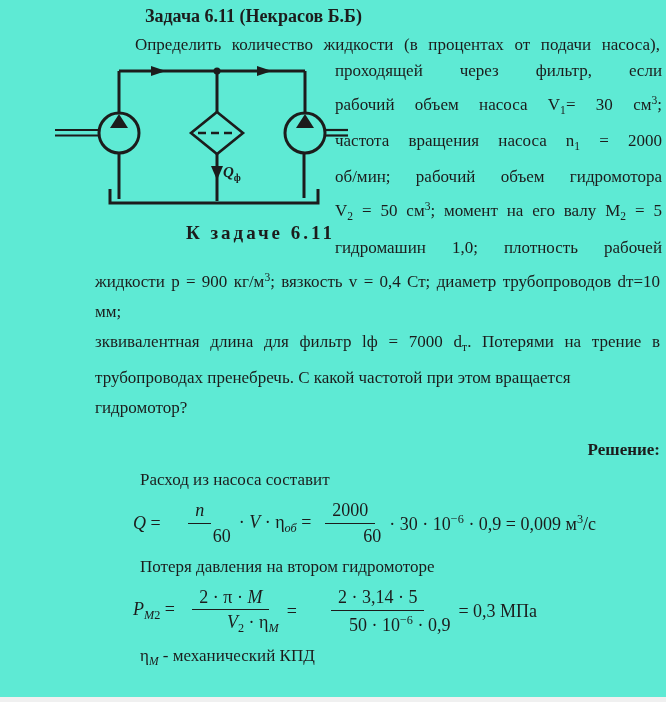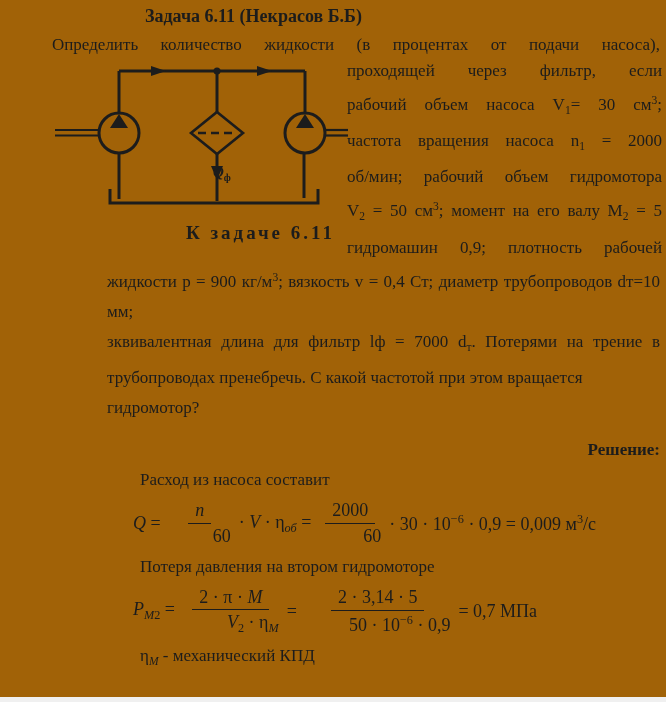--- a/index.html
+++ b/index.html
@@ -1,32 +1,32 @@
 <!DOCTYPE html>
 <html><head>
 <meta charset="utf-8">
 <style>
   html,body { margin:0; padding:0; background:#ffffff; }
   .page {
     position:relative; width:666px; height:702px; overflow:hidden;
-    background:#a16207; color:#1c1c1c;
+    background:#5eead4; color:#1c1c1c;
     font-family:"Liberation Serif","DejaVu Serif",serif;
     font-size:17px;
   }
   .doc-title { margin:5px 6px 0 145px; font-weight:bold; font-size:18px; line-height:22px; }
   .intro-line { margin:3px 6px 0 95px; text-indent:40px; line-height:30px;
     text-align:justify; text-align-last:justify; }
   .fig-row { display:flex; align-items:flex-start; margin-left:55px; }
   .figure { position:relative; width:280px; flex:0 0 280px; }
   .figure svg { display:block; margin-top:2px; overflow:visible; }
-  .flow-label { position:absolute; left:158px; top:104px; font-size:15px; font-weight:bold; }
+  .flow-label { position:absolute; left:168px; top:104px; font-size:15px; font-weight:bold; }
   .fig-caption { margin-top:9px; width:280px; text-align:right; font-size:19px;
     letter-spacing:3px; font-weight:600; line-height:24px; }
   .right-col { width:327px; flex:0 0 327px; margin-top:-4px; }
-  .line { line-height:30px;margin-left:12px; }
+  .line { line-height:30px; }
   .jline { text-align:justify; text-align-last:justify; }
   .full-lines { margin:0 6px 0 95px; }
   .solution { margin:12px 6px 0 95px; }
   .sol-heading { margin-left:67px; font-weight:bold; line-height:30px;text-align:right; }
   .sol-line { margin-left:45px; line-height:30px; }
   sub { font-size:68%; vertical-align:-0.35em; }
   sup { font-size:68%; vertical-align:0.55em; }
   .formula { display:flex; align-items:center; gap:8px; font-size:18px;
     margin:5px 0 5px 38px; line-height:1.15; }
   .frac { display:inline-flex; flex-direction:column; align-items:center; }
@@ -76,21 +76,21 @@
       <span class="flow-label"><i>Q</i><sub>ф</sub></span>
       <div class="fig-caption">К задаче 6.11</div>
     </div>
 
     <div class="right-col">
       <div class="line jline">проходящей через фильтр, если</div>
       <div class="line jline">рабочий объем насоса V<sub>1</sub>= 30 см<sup>3</sup>;</div>
       <div class="line jline">частота вращения насоса n<sub>1</sub> = 2000</div>
       <div class="line jline">об/мин; рабочий объем гидромотора</div>
       <div class="line jline">V<sub>2</sub> = 50 см<sup>3</sup>; момент на его валу M<sub>2</sub> = 5</div>
-      <div class="line jline">гидромашин 0,9; плотность рабочей</div>
+      <div class="line jline">гидромашин 1,0; плотность рабочей</div>
     </div>
   </div>
 
   <div class="full-lines">
     <div class="line jline">жидкости р = 900 кг/м<sup>3</sup>; вязкость v = 0,4 Ст; диаметр трубопроводов dт=10 мм;</div>
     <div class="line jline">зквивалентная длина для фильтр lф = 7000 d<sub>т</sub>. Потерями на трение в</div>
     <div class="line">трубопроводах пренебречь. С какой частотой при этом вращается гидромотор?</div>
   </div>
 
   <div class="solution">
@@ -117,21 +117,21 @@
       <span><i>P</i><sub><i>M</i>2</sub> =</span>
       <span class="frac">
         <span class="num">2 · π · <i>M</i></span>
         <span class="den"><i>V</i><sub>2</sub> · η<sub><i>M</i></sub></span>
       </span>
       <span>=</span>
       <span class="frac">
         <span class="num">2 · 3,14 · 5</span>
         <span class="den">50 · 10<sup>−6</sup> · 0,9</span>
       </span>
-      <span>= 0,7  МПа</span>
+      <span>= 0,3  МПа</span>
     </div>
 
     <div class="sol-line">η<sub><i>M</i></sub> - механический КПД</div>
 
   </div>
 
   <div class="scan-edge"></div>
 </div>
 
 </body></html>

